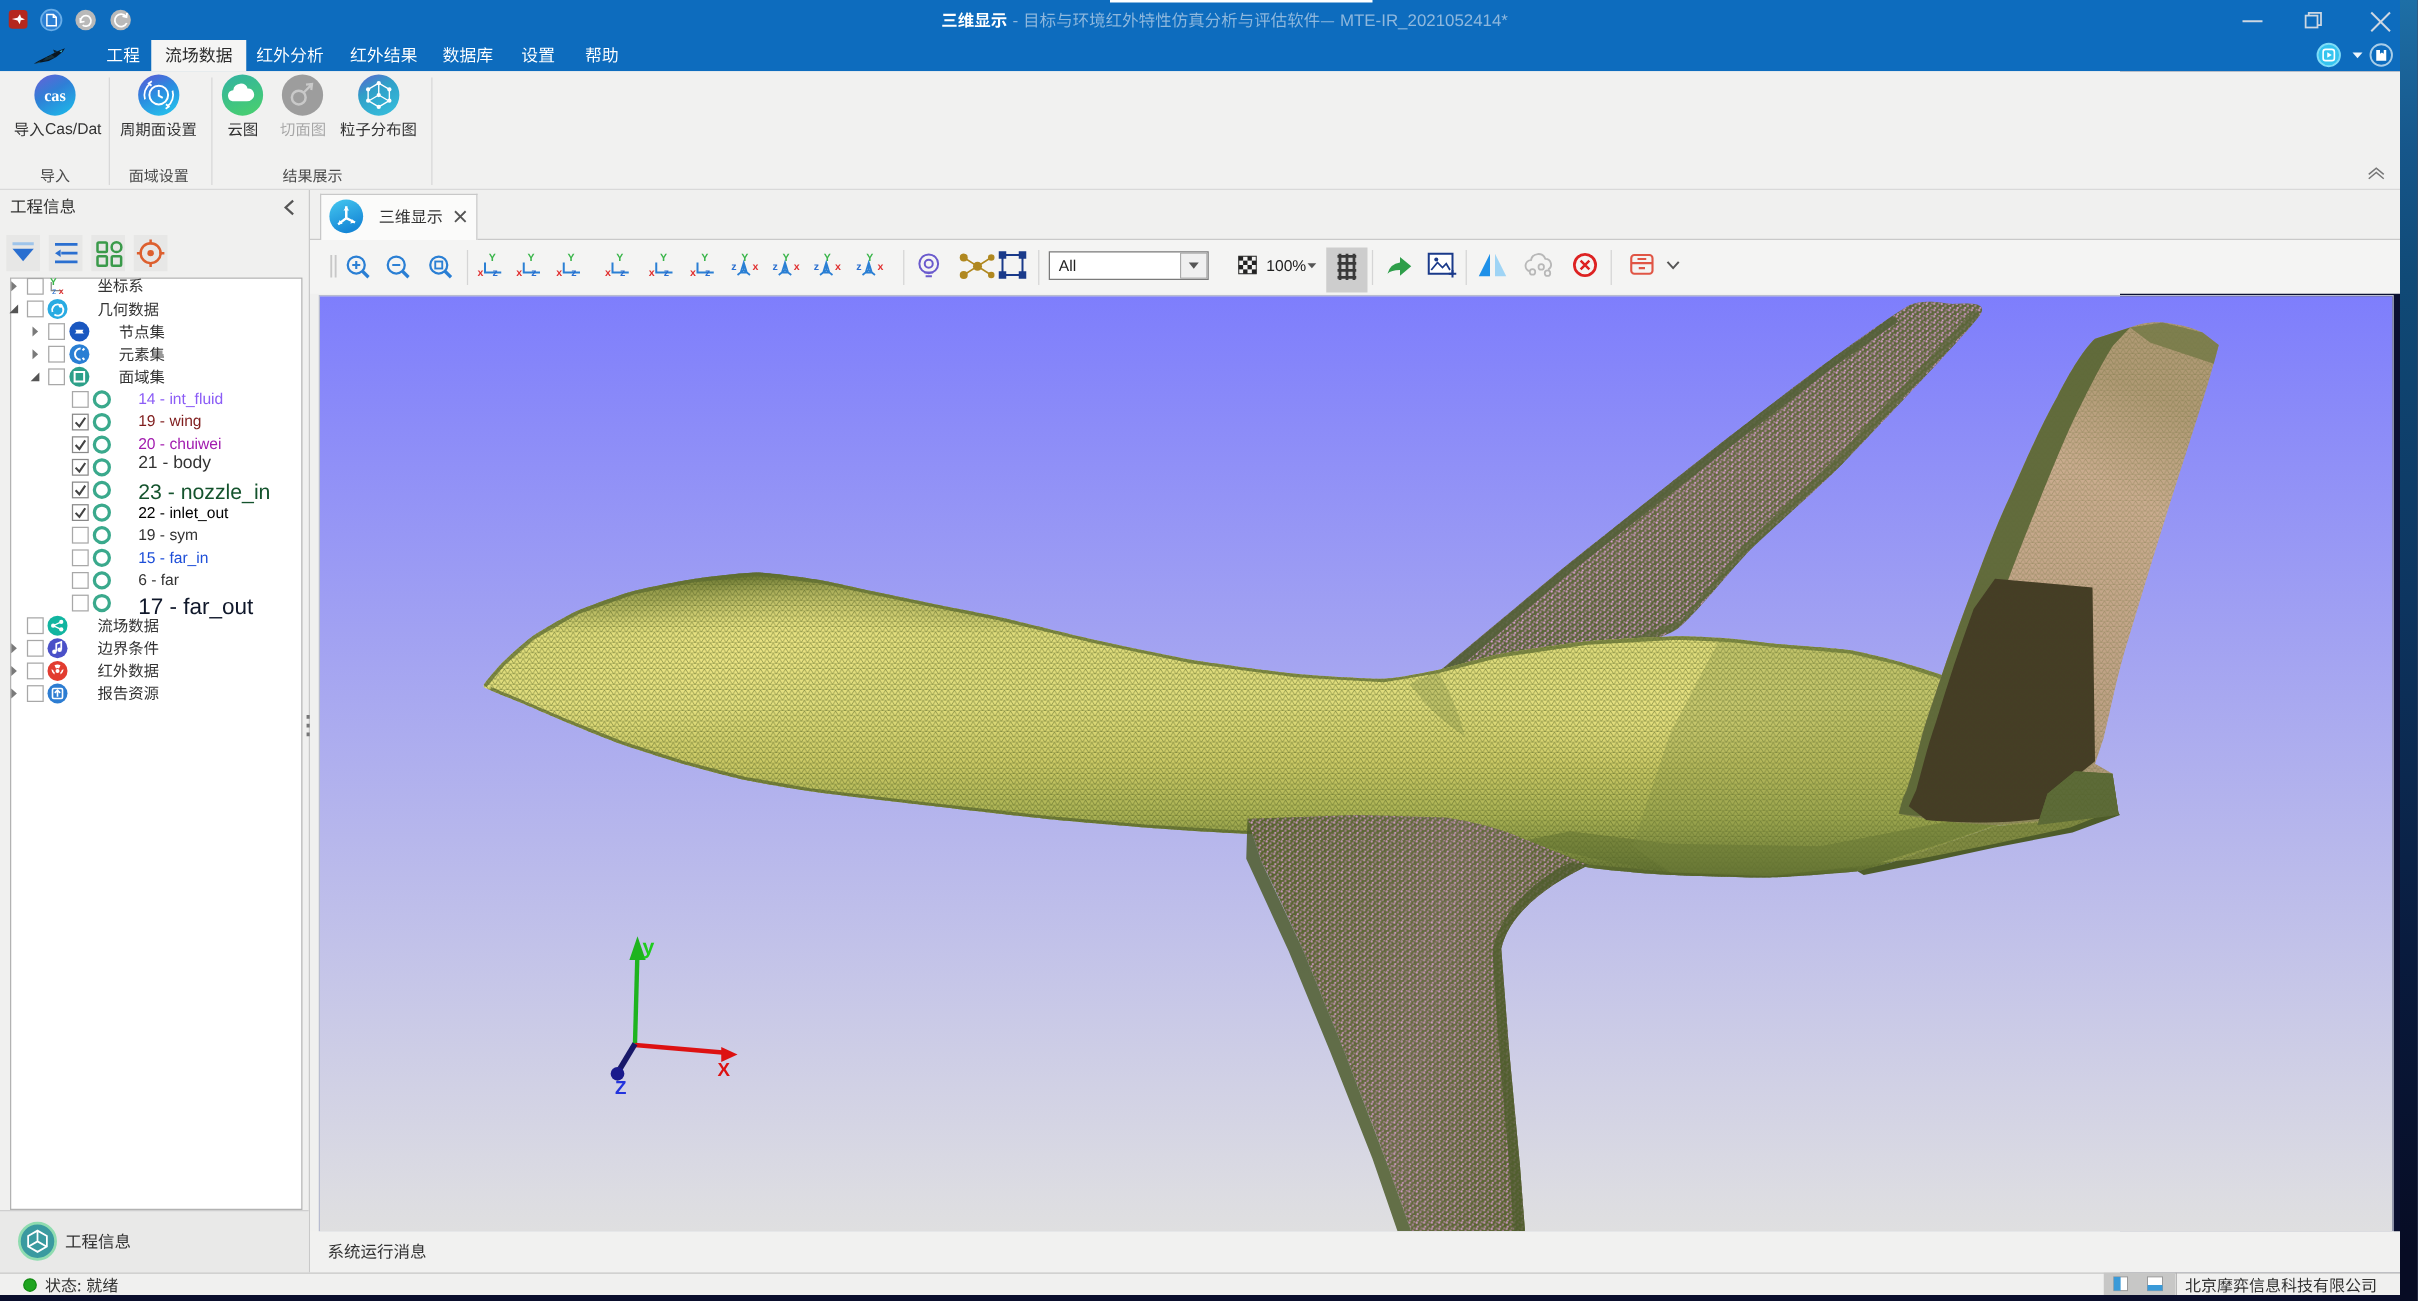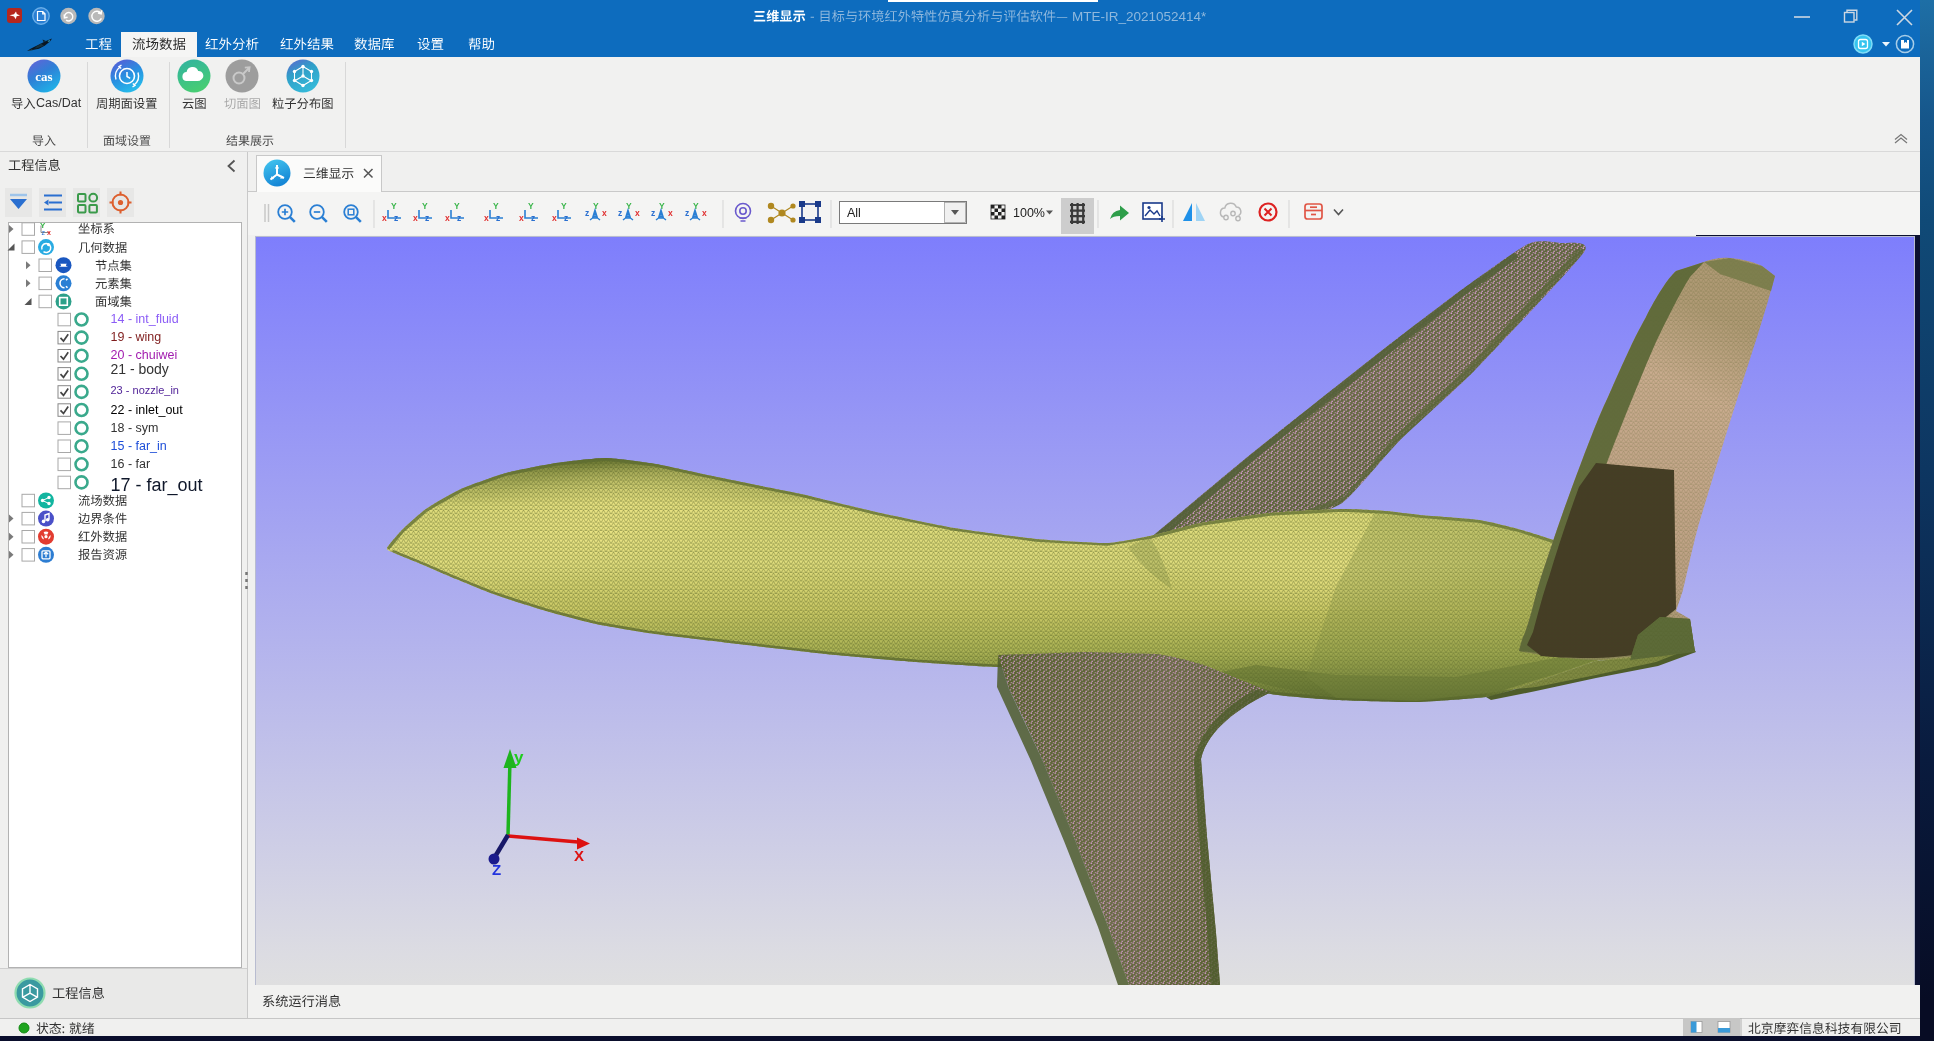--- a/index.html
+++ b/index.html
@@ -289,25 +289,25 @@
 <svg style="position:absolute;left:94.5px;top:287.7px;overflow:visible" width="2" height="2">
         <path d="M7.2 -5.4H8.1V-0.6Q8.1 -0.3 8.2 -0.2Q8.3 -0.1 8.7 -0.1Q8.8 -0.1 9 -0.1Q9.2 -0.1 9.5 -0.1Q9.7 -0.1 9.9 -0.1Q10.2 -0.1 10.3 -0.1Q10.5 -0.1 10.7 -0.3Q10.8 -0.4 10.8 -0.9Q10.9 -1.4 10.9 -2.3Q11 -2.3 11.2 -2.2Q11.3 -2.1 11.5 -2Q11.7 -2 11.8 -1.9Q11.7 -0.9 11.6 -0.3Q11.5 0.3 11.2 0.5Q10.9 0.8 10.4 0.8Q10.3 0.8 10 0.8Q9.8 0.8 9.5 0.8Q9.2 0.8 8.9 0.8Q8.7 0.8 8.6 0.8Q8 0.8 7.7 0.6Q7.4 0.5 7.3 0.2Q7.2 -0.1 7.2 -0.6ZM0.7 -5.9H11.6V-5H0.7ZM1.8 -9.4H10.5V-8.5H1.8ZM3.9 -5.2H4.9Q4.8 -4.2 4.6 -3.3Q4.4 -2.3 4 -1.6Q3.7 -0.8 3 -0.1Q2.3 0.5 1.2 0.9Q1.1 0.8 0.9 0.6Q0.8 0.4 0.6 0.2Q1.6 -0.1 2.2 -0.7Q2.8 -1.3 3.2 -2Q3.5 -2.7 3.7 -3.5Q3.8 -4.3 3.9 -5.2Z M20.6 -3.4 21.3 -3.9Q21.7 -3.6 22.1 -3.3Q22.6 -2.9 23 -2.6Q23.4 -2.3 23.7 -2L23 -1.5Q22.7 -1.7 22.3 -2.1Q21.9 -2.5 21.5 -2.8Q21 -3.2 20.6 -3.4ZM20.1 -1.1 20.8 -1.6Q21.3 -1.3 21.9 -1Q22.5 -0.7 23 -0.4Q23.5 -0 23.8 0.2L23.1 0.8Q22.8 0.5 22.3 0.2Q21.8 -0.1 21.2 -0.5Q20.7 -0.8 20.1 -1.1ZM15.9 -1.6 16.8 -1.2Q16.3 -0.8 15.8 -0.5Q15.3 -0.1 14.7 0.2Q14.1 0.6 13.6 0.8Q13.5 0.7 13.4 0.6Q13.2 0.5 13.1 0.4Q13 0.3 12.9 0.2Q13.7 -0.1 14.5 -0.6Q15.4 -1.1 15.9 -1.6ZM18 -10.3H18.9V-6H18ZM13.6 -9.4H23.4V-8.7H13.6ZM14.3 -7.9H22.7V-7.2H14.3ZM13 -6.4H24V-5.7H13ZM13.7 -1.7Q13.7 -1.7 13.7 -1.9Q13.6 -2 13.6 -2.2Q13.5 -2.3 13.5 -2.5Q13.8 -2.5 14.2 -2.6Q14.6 -2.7 15.2 -2.9Q15.4 -3 15.9 -3.2Q16.3 -3.3 16.9 -3.6Q17.5 -3.8 18.2 -4.1Q18.8 -4.4 19.5 -4.7Q20.2 -5 20.8 -5.4L21.4 -4.8Q19.7 -3.8 17.9 -3.2Q16.1 -2.5 14.3 -2V-2Q14.3 -2 14.2 -2Q14.1 -1.9 14 -1.9Q13.9 -1.8 13.8 -1.8Q13.7 -1.7 13.7 -1.7ZM13.7 -1.7 13.7 -2.2 14.3 -2.5 22.2 -2.9Q22.3 -2.8 22.3 -2.6Q22.3 -2.4 22.4 -2.3Q20.5 -2.2 19.2 -2.1Q17.8 -2 16.9 -1.9Q16 -1.9 15.4 -1.9Q14.8 -1.8 14.5 -1.8Q14.2 -1.8 14 -1.7Q13.8 -1.7 13.7 -1.7ZM14.7 -3.6Q14.7 -3.7 14.6 -3.8Q14.6 -4 14.5 -4.2Q14.5 -4.3 14.4 -4.4Q14.6 -4.4 14.8 -4.5Q15 -4.6 15.3 -4.6Q15.5 -4.7 15.9 -4.9Q16.3 -5.1 16.8 -5.4Q17.3 -5.7 17.7 -6L18.4 -5.5Q17.6 -5 16.8 -4.6Q16 -4.3 15.2 -4V-4Q15.2 -4 15.1 -4Q15.1 -3.9 14.9 -3.9Q14.8 -3.8 14.8 -3.7Q14.7 -3.7 14.7 -3.6ZM14.7 -3.6 14.7 -4.1 15.1 -4.4 19.6 -4.6Q19.5 -4.5 19.5 -4.3Q19.4 -4.1 19.4 -4Q18.2 -3.9 17.4 -3.9Q16.6 -3.8 16.1 -3.8Q15.6 -3.8 15.3 -3.7Q15 -3.7 14.9 -3.7Q14.8 -3.7 14.7 -3.6ZM18.2 -2.5H19.1V-0.1Q19.1 0.3 19 0.5Q18.9 0.7 18.6 0.8Q18.3 0.9 17.8 0.9Q17.4 0.9 16.7 0.9Q16.6 0.7 16.5 0.5Q16.4 0.3 16.3 0.1Q16.7 0.1 17 0.1Q17.4 0.1 17.6 0.1Q17.8 0.1 17.9 0.1Q18.1 0.1 18.1 0Q18.2 0 18.2 -0.1Z M25.3 -2.8H36.2V-2H25.3ZM27.4 -7.5H35V-6.8H27.4ZM27.4 -6H35V-5.3H27.4ZM30.6 -8.5H31.5V-4.1H30.6ZM30.3 -3.6H31.2V1H30.3ZM30.1 -2.5 30.8 -2.2Q30.3 -1.7 29.7 -1.2Q29.1 -0.8 28.4 -0.4Q27.7 0 27 0.3Q26.2 0.6 25.6 0.8Q25.5 0.7 25.3 0.4Q25.1 0.2 25 0.1Q25.6 -0.1 26.4 -0.4Q27.1 -0.6 27.8 -1Q28.5 -1.3 29.1 -1.7Q29.6 -2.1 30.1 -2.5ZM31.4 -2.5Q31.8 -2.1 32.4 -1.7Q33 -1.4 33.7 -1Q34.4 -0.7 35.1 -0.4Q35.8 -0.2 36.5 -0Q36.4 0.1 36.3 0.2Q36.2 0.4 36.1 0.5Q36 0.6 35.9 0.8Q35.2 0.6 34.5 0.3Q33.8 -0 33.1 -0.4Q32.4 -0.8 31.7 -1.2Q31.1 -1.7 30.7 -2.2ZM27.9 -10.4 28.8 -10.2Q28.3 -9.2 27.5 -8.2Q26.7 -7.1 25.6 -6.3Q25.6 -6.4 25.4 -6.5Q25.3 -6.6 25.2 -6.7Q25.1 -6.8 25 -6.9Q25.6 -7.4 26.2 -8Q26.8 -8.6 27.2 -9.2Q27.6 -9.8 27.9 -10.4ZM30.3 -10.1 31.2 -10.4Q31.4 -10 31.6 -9.6Q31.8 -9.2 31.9 -8.9L31.1 -8.6Q31 -8.9 30.8 -9.3Q30.6 -9.8 30.3 -10.1ZM27 -4.5H35.9V-3.7H27ZM27.6 -9H35.5V-8.3H27.6V-3.3H26.7V-8.5L27.3 -9Z" fill="#333"></path>
       </svg>
 <svg style="position:absolute;left:94.5px;top:305.8px;overflow:visible" width="2" height="2">
         <path d="M4.4 -4.9H7.7V-4.1H4.4ZM4.4 -2.7H7.8V-2H4.4ZM1.8 -0.5H10.5V0.3H1.8ZM1.3 -7.1H11V1H10.1V-6.2H2.2V1H1.3ZM3.9 -6.6H4.8V-0.1H3.9ZM7.4 -6.6H8.2V-0.2H7.4ZM5.5 -9.1 6.6 -8.9Q6.4 -8.2 6.2 -7.6Q6 -6.9 5.8 -6.5L5 -6.7Q5.1 -7 5.2 -7.5Q5.3 -7.9 5.4 -8.3Q5.5 -8.8 5.5 -9.1ZM0.7 -9.5H11.6V-8.6H0.7Z M12.8 -7.3H16.1V-6.5H12.8ZM14.1 -10.2H15V-1.9H14.1ZM12.7 -1.6Q13.4 -1.9 14.3 -2.3Q15.2 -2.7 16.1 -3.2L16.4 -2.3Q15.5 -1.9 14.7 -1.5Q13.8 -1 13.1 -0.7ZM16.3 -8.5H24V-7.7H16.3ZM15.9 -1.3Q16.5 -1.4 17.2 -1.6Q17.9 -1.7 18.7 -2Q19.5 -2.2 20.3 -2.4L20.4 -1.6Q19.3 -1.3 18.2 -1Q17 -0.6 16.1 -0.4ZM20.4 -10.3H21.3Q21.3 -8.9 21.4 -7.5Q21.4 -6.2 21.5 -5Q21.6 -3.9 21.8 -2.9Q21.9 -2 22.1 -1.3Q22.3 -0.6 22.6 -0.3Q22.8 0.1 23.1 0.1Q23.2 0.1 23.3 -0.3Q23.4 -0.7 23.5 -1.7Q23.6 -1.5 23.8 -1.4Q24 -1.3 24.1 -1.2Q24.1 -0.4 23.9 0.1Q23.8 0.6 23.6 0.8Q23.3 1 22.9 1Q22.5 1 22.1 0.6Q21.7 0.1 21.4 -0.6Q21.2 -1.4 21 -2.4Q20.8 -3.5 20.7 -4.7Q20.6 -6 20.5 -7.4Q20.5 -8.8 20.4 -10.3ZM21.8 -9.8 22.3 -10.3Q22.8 -10 23.2 -9.7Q23.6 -9.3 23.9 -9L23.3 -8.5Q23.1 -8.8 22.6 -9.2Q22.2 -9.5 21.8 -9.8ZM22.9 -6.5 23.7 -6.3Q23.1 -3.9 22 -2.1Q20.8 -0.3 19.2 0.9Q19.1 0.8 19 0.7Q18.9 0.6 18.7 0.4Q18.6 0.3 18.5 0.3Q20.2 -0.8 21.3 -2.5Q22.3 -4.2 22.9 -6.5ZM17.4 -5.8V-3.7H19V-5.8ZM16.7 -6.5H19.8V-2.9H16.7Z M25.3 -2.8H36.2V-2H25.3ZM27.4 -7.5H35V-6.8H27.4ZM27.4 -6H35V-5.3H27.4ZM30.6 -8.5H31.5V-4.1H30.6ZM30.3 -3.6H31.2V1H30.3ZM30.1 -2.5 30.8 -2.2Q30.3 -1.7 29.7 -1.2Q29.1 -0.8 28.4 -0.4Q27.7 0 27 0.3Q26.2 0.6 25.6 0.8Q25.5 0.7 25.3 0.4Q25.1 0.2 25 0.1Q25.6 -0.1 26.4 -0.4Q27.1 -0.6 27.8 -1Q28.5 -1.3 29.1 -1.7Q29.6 -2.1 30.1 -2.5ZM31.4 -2.5Q31.8 -2.1 32.4 -1.7Q33 -1.4 33.7 -1Q34.4 -0.7 35.1 -0.4Q35.8 -0.2 36.5 -0Q36.4 0.1 36.3 0.2Q36.2 0.4 36.1 0.5Q36 0.6 35.9 0.8Q35.2 0.6 34.5 0.3Q33.8 -0 33.1 -0.4Q32.4 -0.8 31.7 -1.2Q31.1 -1.7 30.7 -2.2ZM27.9 -10.4 28.8 -10.2Q28.3 -9.2 27.5 -8.2Q26.7 -7.1 25.6 -6.3Q25.6 -6.4 25.4 -6.5Q25.3 -6.6 25.2 -6.7Q25.1 -6.8 25 -6.9Q25.6 -7.4 26.2 -8Q26.8 -8.6 27.2 -9.2Q27.6 -9.8 27.9 -10.4ZM30.3 -10.1 31.2 -10.4Q31.4 -10 31.6 -9.6Q31.8 -9.2 31.9 -8.9L31.1 -8.6Q31 -8.9 30.8 -9.3Q30.6 -9.8 30.3 -10.1ZM27 -4.5H35.9V-3.7H27ZM27.6 -9H35.5V-8.3H27.6V-3.3H26.7V-8.5L27.3 -9Z" fill="#333"></path>
       </svg>
 <div class="abs" style="left:110.5px;top:312.0px;font-size:12.5px;color:#8b5cf6">14 - int_fluid</div>
 <div class="abs" style="left:110.5px;top:330.1px;font-size:12.5px;color:#7f1d1d">19 - wing</div>
 <div class="abs" style="left:110.5px;top:348.2px;font-size:12.5px;color:#a21caf">20 - chuiwei</div>
 <div class="abs" style="left:110.5px;top:361px;font-size:14px;color:#333">21 - body</div>
-<div class="abs" style="left:110.5px;top:384.4px;font-size:11px;color:#4c1d95">23 - nozzle_in</div>
+<div class="abs" style="left:110.5px;top:384.4px;font-size:17px;color:#14532d">23 - nozzle_in</div>
 <div class="abs" style="left:110.5px;top:402.5px;font-size:12.5px;color:#000000">22 - inlet_out</div>
-<div class="abs" style="left:110.5px;top:420.6px;font-size:12.5px;color:#333">18 - sym</div>
+<div class="abs" style="left:110.5px;top:420.6px;font-size:12.5px;color:#333">19 - sym</div>
 <div class="abs" style="left:110.5px;top:438.7px;font-size:12.5px;color:#1d4ed8">15 - far_in</div>
-<div class="abs" style="left:110.5px;top:456.8px;font-size:12.5px;color:#333">16 - far</div>
+<div class="abs" style="left:110.5px;top:456.8px;font-size:12.5px;color:#333">6 - far</div>
 <div class="abs" style="left:110.5px;top:474.9px;font-size:18px;color:#0f172a">17 - far_out</div>
 <svg style="position:absolute;left:78.0px;top:504.9px;overflow:visible" width="2" height="2">
         <path d="M3.9 -8.7H11.6V-7.9H3.9ZM7.1 -4.4H7.9V0.5H7.1ZM4.9 -4.5H5.8V-3.2Q5.8 -2.7 5.7 -2.1Q5.6 -1.6 5.5 -1Q5.3 -0.5 4.9 0Q4.5 0.5 3.9 0.9Q3.8 0.8 3.7 0.7Q3.6 0.6 3.5 0.5Q3.4 0.4 3.2 0.3Q4 -0.2 4.4 -0.8Q4.7 -1.4 4.8 -2Q4.9 -2.6 4.9 -3.2ZM8.8 -7.3 9.5 -7.7Q9.9 -7.3 10.3 -6.8Q10.7 -6.3 11.1 -5.9Q11.4 -5.4 11.6 -5L10.9 -4.5Q10.7 -4.9 10.3 -5.4Q10 -5.9 9.6 -6.4Q9.2 -6.9 8.8 -7.3ZM9.3 -4.5H10.1V-0.5Q10.1 -0.3 10.2 -0.2Q10.2 -0.1 10.2 -0Q10.2 0 10.3 0Q10.4 0 10.4 0Q10.5 0 10.6 0Q10.7 0 10.8 0Q10.8 0 10.9 0Q11 0 11 -0Q11.1 -0.1 11.2 -0.4Q11.2 -0.5 11.2 -0.8Q11.2 -1.2 11.2 -1.6Q11.3 -1.5 11.5 -1.4Q11.7 -1.3 11.9 -1.3Q11.8 -0.8 11.8 -0.4Q11.8 -0 11.7 0.2Q11.6 0.5 11.4 0.6Q11.3 0.7 11.1 0.7Q11 0.8 10.8 0.8Q10.7 0.8 10.5 0.8Q10.3 0.8 10.2 0.8Q10 0.8 9.8 0.7Q9.7 0.7 9.5 0.6Q9.4 0.4 9.3 0.2Q9.3 0 9.3 -0.5ZM4.3 -4.9Q4.3 -5 4.2 -5.2Q4.2 -5.4 4.1 -5.5Q4.1 -5.7 4.1 -5.8Q4.2 -5.8 4.5 -5.9Q4.7 -6 4.9 -6.1Q5 -6.2 5.2 -6.5Q5.5 -6.9 5.8 -7.2Q6.1 -7.6 6.4 -7.9Q6.6 -8.3 6.8 -8.5H7.8Q7.6 -8.2 7.3 -7.8Q7 -7.4 6.6 -6.9Q6.3 -6.5 6 -6.1Q5.7 -5.7 5.4 -5.5Q5.4 -5.5 5.3 -5.4Q5.2 -5.4 5 -5.4Q4.9 -5.3 4.7 -5.2Q4.5 -5.1 4.4 -5.1Q4.3 -5 4.3 -4.9ZM4.3 -4.9 4.3 -5.6 4.9 -5.9 10.4 -6.2Q10.5 -6 10.5 -5.8Q10.6 -5.6 10.6 -5.5Q9 -5.4 7.9 -5.3Q6.9 -5.2 6.2 -5.1Q5.5 -5.1 5.1 -5.1Q4.8 -5 4.6 -5Q4.4 -4.9 4.3 -4.9ZM6.9 -10.1 7.7 -10.3Q7.9 -9.9 8.1 -9.4Q8.3 -8.9 8.4 -8.5L7.5 -8.3Q7.5 -8.6 7.3 -9.2Q7.1 -9.7 6.9 -10.1ZM1 -9.5 1.6 -10.2Q2 -10 2.4 -9.7Q2.8 -9.4 3.1 -9.2Q3.5 -8.9 3.7 -8.7L3.1 -7.9Q2.9 -8.2 2.6 -8.5Q2.2 -8.7 1.8 -9Q1.4 -9.3 1 -9.5ZM0.5 -6.1 1 -6.8Q1.4 -6.7 1.8 -6.4Q2.2 -6.2 2.6 -6Q3 -5.7 3.2 -5.5L2.7 -4.8Q2.5 -5 2.1 -5.2Q1.7 -5.5 1.3 -5.7Q0.9 -6 0.5 -6.1ZM0.8 0.2Q1.1 -0.3 1.5 -0.9Q2 -1.6 2.4 -2.3Q2.8 -3.1 3.1 -3.8L3.8 -3.2Q3.5 -2.5 3.1 -1.8Q2.7 -1.1 2.3 -0.4Q1.9 0.2 1.6 0.8Z M12.9 -7.3H16.7V-6.5H12.9ZM14.4 -10.2H15.3V-1.9H14.4ZM12.7 -1.6Q13.2 -1.7 13.9 -2Q14.5 -2.2 15.2 -2.5Q15.9 -2.7 16.6 -3L16.8 -2.1Q15.8 -1.7 14.8 -1.4Q13.8 -1 13.1 -0.7ZM16.9 -9.8H22.1V-8.9H16.9ZM22.9 -6.4H23.9Q23.9 -6.4 23.9 -6.3Q23.8 -6.2 23.8 -6.1Q23.8 -6 23.8 -5.9Q23.7 -4.3 23.6 -3.2Q23.5 -2 23.4 -1.3Q23.3 -0.6 23.2 -0.2Q23.1 0.2 22.9 0.4Q22.7 0.7 22.5 0.8Q22.3 0.8 22.1 0.9Q21.8 0.9 21.5 0.9Q21.1 0.9 20.7 0.9Q20.7 0.7 20.7 0.4Q20.6 0.2 20.5 0Q20.9 0 21.2 0Q21.5 0 21.7 0Q21.8 0.1 21.9 0Q22 -0 22.1 -0.1Q22.3 -0.3 22.4 -0.9Q22.6 -1.6 22.7 -2.8Q22.8 -4.1 22.9 -6.2ZM17.4 -5.3Q17.3 -5.4 17.3 -5.6Q17.2 -5.8 17.1 -5.9Q17 -6.1 17 -6.2Q17.2 -6.2 17.5 -6.4Q17.8 -6.6 18.2 -6.8Q18.4 -6.9 18.8 -7.2Q19.2 -7.5 19.6 -7.8Q20.1 -8.2 20.6 -8.7Q21.2 -9.1 21.6 -9.6V-9.7L22.1 -9.8L22.7 -9.3Q21.5 -8.2 20.3 -7.3Q19.1 -6.4 18 -5.8V-5.8Q18 -5.8 17.9 -5.7Q17.8 -5.7 17.7 -5.6Q17.6 -5.6 17.5 -5.5Q17.4 -5.4 17.4 -5.3ZM17.4 -5.3V-6.1L17.9 -6.4H23.3L23.3 -5.5H18.4Q18 -5.5 17.7 -5.4Q17.4 -5.4 17.4 -5.3ZM21.3 -5.9 22.1 -5.7Q21.5 -3.5 20.4 -1.8Q19.3 -0.1 17.7 1Q17.6 0.9 17.5 0.8Q17.3 0.7 17.2 0.6Q17.1 0.5 17 0.4Q18.6 -0.5 19.7 -2.2Q20.8 -3.8 21.3 -5.9ZM19.4 -5.9 20.2 -5.7Q19.8 -4.4 19.1 -3.4Q18.4 -2.4 17.4 -1.7Q17.4 -1.8 17.2 -1.9Q17.1 -2 17 -2.1Q16.8 -2.2 16.7 -2.3Q17.7 -2.9 18.4 -3.8Q19.1 -4.7 19.4 -5.9Z M25.5 -4H30.2V-3.2H25.5ZM25.2 -8H31.1V-7.3H25.2ZM30 -10.1 30.8 -9.8Q30.6 -9.3 30.3 -8.9Q30 -8.5 29.7 -8.2L29.1 -8.5Q29.3 -8.7 29.5 -9Q29.6 -9.3 29.8 -9.6Q29.9 -9.9 30 -10.1ZM27.8 -10.3H28.6V-5H27.8ZM25.7 -9.8 26.4 -10Q26.6 -9.7 26.8 -9.2Q27.1 -8.8 27.1 -8.4L26.4 -8.1Q26.4 -8.5 26.1 -8.9Q25.9 -9.4 25.7 -9.8ZM27.8 -7.7 28.4 -7.4Q28.1 -6.9 27.6 -6.3Q27.2 -5.8 26.6 -5.4Q26.1 -4.9 25.6 -4.6Q25.5 -4.8 25.4 -5Q25.2 -5.2 25.1 -5.4Q25.6 -5.6 26.1 -6Q26.6 -6.3 27.1 -6.8Q27.5 -7.3 27.8 -7.7ZM28.5 -7.5Q28.7 -7.4 29 -7.2Q29.3 -7 29.7 -6.7Q30 -6.5 30.4 -6.3Q30.7 -6.1 30.8 -6L30.3 -5.4Q30.1 -5.5 29.8 -5.7Q29.5 -6 29.2 -6.2Q28.8 -6.5 28.5 -6.7Q28.2 -6.9 28 -7.1ZM32.1 -7.9H36.3V-7.1H32.1ZM32.3 -10.2 33.2 -10.1Q33 -8.9 32.7 -7.8Q32.5 -6.7 32.1 -5.8Q31.7 -4.9 31.2 -4.1Q31.2 -4.2 31 -4.3Q30.9 -4.4 30.8 -4.5Q30.6 -4.6 30.5 -4.7Q31 -5.4 31.3 -6.2Q31.7 -7.1 31.9 -8.1Q32.2 -9.2 32.3 -10.2ZM34.6 -7.5 35.5 -7.4Q35.2 -5.3 34.6 -3.7Q34.1 -2.1 33.1 -0.9Q32.2 0.2 30.7 1Q30.6 0.9 30.5 0.8Q30.4 0.6 30.3 0.5Q30.2 0.4 30.1 0.3Q31.6 -0.4 32.5 -1.5Q33.4 -2.5 33.9 -4Q34.4 -5.5 34.6 -7.5ZM32.6 -7.2Q32.8 -5.5 33.4 -4.1Q33.9 -2.6 34.6 -1.5Q35.4 -0.5 36.6 0.1Q36.4 0.3 36.2 0.5Q36 0.7 35.9 0.9Q34.8 0.2 34 -1Q33.2 -2.2 32.6 -3.7Q32.1 -5.3 31.8 -7ZM26 -1.9 26.5 -2.4Q27.2 -2.2 27.9 -1.9Q28.6 -1.5 29.2 -1.2Q29.8 -0.8 30.3 -0.5L29.7 0.1Q29.3 -0.2 28.6 -0.6Q28 -1 27.3 -1.3Q26.6 -1.6 26 -1.9ZM29.9 -4H30L30.2 -4L30.7 -3.8Q30.3 -2.5 29.5 -1.5Q28.8 -0.6 27.8 -0Q26.7 0.6 25.5 0.9Q25.5 0.7 25.4 0.5Q25.2 0.3 25.1 0.2Q26.2 -0.1 27.2 -0.6Q28.1 -1.1 28.8 -1.9Q29.5 -2.7 29.9 -3.8ZM26 -1.9Q26.2 -2.3 26.5 -2.8Q26.8 -3.2 27 -3.8Q27.3 -4.3 27.5 -4.8L28.3 -4.6Q28.1 -4.1 27.8 -3.6Q27.6 -3.1 27.3 -2.6Q27 -2.1 26.8 -1.7Z M42.2 -9.8H48.3V-6.6H42.2V-7.4H47.4V-9H42.2ZM41.8 -9.8H42.7V-6.1Q42.7 -5.3 42.6 -4.4Q42.6 -3.5 42.4 -2.5Q42.2 -1.6 41.9 -0.7Q41.6 0.2 41.1 1Q41 0.9 40.9 0.8Q40.8 0.7 40.6 0.6Q40.5 0.5 40.4 0.5Q40.8 -0.3 41.1 -1.1Q41.4 -1.9 41.5 -2.8Q41.7 -3.7 41.7 -4.5Q41.8 -5.4 41.8 -6.1ZM42.3 -5.3H48.7V-4.5H42.3ZM43.2 -0.3H47.8V0.5H43.2ZM45.1 -6.7H45.9V-2.6H45.1ZM42.9 -2.9H48.3V0.9H47.5V-2.1H43.7V1H42.9ZM37.3 -3.8Q38 -4 39 -4.3Q40 -4.6 41.1 -5L41.2 -4.1Q40.3 -3.8 39.3 -3.5Q38.3 -3.1 37.5 -2.9ZM37.4 -7.8H41.2V-7H37.4ZM39 -10.3H39.8V-0.2Q39.8 0.2 39.7 0.4Q39.6 0.6 39.4 0.7Q39.2 0.8 38.8 0.9Q38.4 0.9 37.8 0.9Q37.8 0.7 37.8 0.5Q37.7 0.2 37.6 0Q38 0.1 38.3 0.1Q38.6 0.1 38.7 0Q38.9 0 38.9 0Q39 -0 39 -0.2Z" fill="#333"></path>
       </svg>
 <svg style="position:absolute;left:78.0px;top:523.0px;overflow:visible" width="2" height="2">
         <path d="M4.2 -8.1H10.8V-7.2H4.2ZM10.4 -8.1H11.3Q11.3 -8.1 11.3 -8Q11.3 -8 11.3 -7.9Q11.3 -7.7 11.3 -7.7Q11.3 -6.1 11.2 -5Q11.1 -3.9 11 -3.2Q10.9 -2.5 10.8 -2.1Q10.7 -1.7 10.6 -1.5Q10.4 -1.3 10.1 -1.2Q9.9 -1.1 9.6 -1.1Q9.3 -1 8.8 -1Q8.4 -1 7.9 -1.1Q7.8 -1.3 7.8 -1.5Q7.7 -1.8 7.5 -2Q8.1 -2 8.6 -2Q9 -2 9.2 -2Q9.4 -1.9 9.5 -2Q9.6 -2 9.7 -2.1Q9.9 -2.2 10 -2.6Q10 -3 10.1 -3.7Q10.2 -4.4 10.3 -5.4Q10.3 -6.5 10.4 -8ZM6.8 -10.1H7.8Q7.7 -8.7 7.6 -7.3Q7.5 -6 7.2 -4.8Q6.9 -3.7 6.3 -2.7Q5.6 -1.7 4.5 -1Q4.4 -1.2 4.2 -1.4Q4 -1.6 3.8 -1.7Q4.9 -2.3 5.5 -3.2Q6.1 -4.1 6.3 -5.2Q6.6 -6.3 6.7 -7.5Q6.8 -8.8 6.8 -10.1ZM3.1 -6.2V-0.9H2.1V-5.3H0.5V-6.2ZM1 -9.6 1.7 -10.1Q2.1 -9.8 2.4 -9.5Q2.8 -9.1 3.1 -8.8Q3.5 -8.4 3.7 -8.1L2.9 -7.5Q2.7 -7.8 2.4 -8.2Q2.1 -8.6 1.7 -8.9Q1.4 -9.3 1 -9.6ZM2.6 -1.5Q2.9 -1.5 3.2 -1.3Q3.5 -1 4 -0.7Q4.6 -0.3 5.4 -0.2Q6.2 -0.1 7.3 -0.1Q7.9 -0.1 8.5 -0.1Q9.1 -0.1 9.8 -0.1Q10.4 -0.2 10.9 -0.2Q11.5 -0.3 12 -0.3Q11.9 -0.2 11.9 -0Q11.8 0.2 11.7 0.4Q11.7 0.6 11.7 0.7Q11.4 0.7 10.8 0.8Q10.3 0.8 9.6 0.8Q9 0.8 8.4 0.8Q7.8 0.8 7.3 0.8Q6.1 0.8 5.3 0.7Q4.4 0.6 3.8 0.1Q3.4 -0.1 3.1 -0.4Q2.8 -0.6 2.6 -0.6Q2.4 -0.6 2.1 -0.4Q1.9 -0.2 1.6 0.2Q1.3 0.6 1 1L0.3 0.1Q0.9 -0.6 1.5 -1.1Q2.1 -1.5 2.6 -1.5Z M15.1 -7.1V-5.8H21.7V-7.1ZM15.1 -9.2V-7.8H21.7V-9.2ZM14.2 -9.9H22.7V-5H14.2ZM19.8 -5.5Q20.2 -4.9 20.9 -4.4Q21.6 -3.9 22.4 -3.5Q23.3 -3.1 24.1 -2.9Q24 -2.8 23.9 -2.6Q23.8 -2.5 23.7 -2.3Q23.6 -2.2 23.5 -2.1Q22.6 -2.4 21.8 -2.8Q20.9 -3.3 20.2 -3.9Q19.5 -4.5 19 -5.2ZM17.1 -5.5 18 -5.2Q17.5 -4.5 16.7 -3.9Q16 -3.3 15.2 -2.8Q14.3 -2.3 13.5 -2Q13.4 -2.2 13.3 -2.3Q13.2 -2.4 13.1 -2.6Q13 -2.7 12.9 -2.8Q13.7 -3 14.5 -3.4Q15.3 -3.9 16 -4.4Q16.7 -4.9 17.1 -5.5ZM16.1 -3.3H17.1V-2.6Q17.1 -2.1 17 -1.7Q16.9 -1.2 16.6 -0.7Q16.3 -0.2 15.8 0.2Q15.3 0.7 14.4 1.1Q14.3 0.9 14.2 0.8Q14.1 0.7 14 0.5Q13.8 0.4 13.8 0.3Q14.6 0 15 -0.4Q15.5 -0.7 15.8 -1.1Q16 -1.5 16.1 -1.9Q16.1 -2.3 16.1 -2.6ZM18 -9.5H18.9V-5.4H18ZM20 -3.3H21V1H20Z M28.5 -9.2H33.4V-8.4H28.5ZM33.2 -9.2H33.4L33.6 -9.2L34.2 -8.9Q33.6 -7.8 32.7 -7Q31.7 -6.2 30.6 -5.6Q29.4 -5.1 28.1 -4.7Q26.8 -4.3 25.5 -4.1Q25.4 -4.3 25.3 -4.5Q25.2 -4.7 25 -4.9Q26.3 -5.1 27.5 -5.4Q28.8 -5.8 29.9 -6.3Q31 -6.8 31.9 -7.5Q32.7 -8.2 33.2 -9.1ZM29.2 -10.4 30.3 -10.2Q29.6 -9.1 28.6 -8.2Q27.6 -7.2 26.2 -6.4Q26.1 -6.5 26 -6.6Q25.9 -6.8 25.7 -6.9Q25.6 -7 25.5 -7.1Q26.4 -7.5 27.1 -8.1Q27.9 -8.6 28.4 -9.2Q28.9 -9.8 29.2 -10.4ZM28.6 -8.7Q29.3 -7.7 30.5 -6.9Q31.6 -6.2 33.2 -5.7Q34.7 -5.2 36.5 -5Q36.4 -4.9 36.3 -4.8Q36.1 -4.6 36.1 -4.5Q36 -4.3 35.9 -4.2Q34.1 -4.4 32.6 -5Q31 -5.5 29.8 -6.3Q28.6 -7.2 27.8 -8.3ZM26.4 -3.5H35.1V-2.7H26.4ZM28.3 -2.2 29 -1.9Q28.7 -1.5 28.2 -1Q27.8 -0.6 27.3 -0.1Q26.8 0.3 26.4 0.5Q26.3 0.4 26.2 0.3Q26.1 0.2 26 0.1Q25.9 -0 25.8 -0.1Q26.2 -0.4 26.7 -0.7Q27.1 -1.1 27.6 -1.5Q28 -1.9 28.3 -2.2ZM30.3 -4.8H31.2V-0Q31.2 0.3 31.1 0.5Q31 0.7 30.8 0.8Q30.6 0.9 30.2 0.9Q29.8 0.9 29.3 0.9Q29.2 0.8 29.2 0.5Q29.1 0.3 29 0.1Q29.3 0.1 29.7 0.1Q30 0.1 30.1 0.1Q30.2 0.1 30.2 0.1Q30.3 0.1 30.3 -0ZM32.3 -1.8 33 -2.3Q33.4 -1.9 33.9 -1.5Q34.3 -1.1 34.7 -0.7Q35.1 -0.3 35.4 0L34.7 0.6Q34.4 0.2 34 -0.2Q33.7 -0.6 33.2 -1Q32.8 -1.4 32.3 -1.8Z M44.3 -10.2H45.3V1H44.3ZM42.2 -9.7 43.1 -9.5Q42.9 -8.7 42.7 -7.9Q42.4 -7 42.1 -6.3Q41.8 -5.6 41.5 -5Q41.4 -5.1 41.3 -5.2Q41.1 -5.3 41 -5.4Q40.8 -5.4 40.7 -5.5Q41.1 -6 41.3 -6.7Q41.6 -7.4 41.9 -8.1Q42.1 -8.9 42.2 -9.7ZM42.3 -7.8H48.1V-6.9H42.1ZM40.8 -4.2H48.6V-3.3H40.8ZM40.2 -10.3 41.1 -10Q40.7 -9 40.2 -8Q39.7 -6.9 39.1 -6.1Q38.5 -5.2 37.8 -4.5Q37.8 -4.6 37.7 -4.7Q37.6 -4.9 37.5 -5.1Q37.4 -5.3 37.3 -5.4Q37.9 -6 38.4 -6.8Q38.9 -7.6 39.4 -8.5Q39.9 -9.4 40.2 -10.3ZM39 -7.1 39.8 -8 39.8 -8V1H39Z" fill="#333"></path>
       </svg>
 <svg style="position:absolute;left:78.0px;top:541.1px;overflow:visible" width="2" height="2">
         <path d="M0.8 -2.3Q0.8 -2.4 0.7 -2.5Q0.7 -2.7 0.6 -2.9Q0.6 -3 0.5 -3.2Q0.7 -3.2 1 -3.4Q1.2 -3.6 1.5 -4Q1.7 -4.1 2 -4.5Q2.3 -4.9 2.7 -5.4Q3.1 -5.9 3.5 -6.5Q3.9 -7.1 4.3 -7.7L5.1 -7.2Q4.3 -6 3.4 -4.8Q2.4 -3.7 1.5 -2.8V-2.7Q1.5 -2.7 1.4 -2.7Q1.3 -2.7 1.1 -2.6Q1 -2.5 0.9 -2.4Q0.8 -2.3 0.8 -2.3ZM0.8 -2.3 0.8 -3 1.3 -3.3 4.9 -3.8Q4.9 -3.7 4.9 -3.4Q4.9 -3.2 4.9 -3Q3.7 -2.8 2.9 -2.7Q2.1 -2.6 1.7 -2.5Q1.3 -2.4 1.1 -2.4Q0.9 -2.3 0.8 -2.3ZM0.7 -5.2Q0.7 -5.3 0.6 -5.5Q0.6 -5.7 0.5 -5.8Q0.5 -6 0.4 -6.1Q0.6 -6.2 0.8 -6.4Q0.9 -6.6 1.2 -6.9Q1.3 -7 1.5 -7.4Q1.7 -7.7 2 -8.2Q2.3 -8.7 2.5 -9.2Q2.8 -9.8 3 -10.3L3.9 -10Q3.6 -9.2 3.2 -8.4Q2.7 -7.7 2.3 -7Q1.8 -6.3 1.4 -5.7V-5.7Q1.4 -5.7 1.3 -5.7Q1.2 -5.6 1 -5.5Q0.9 -5.5 0.8 -5.4Q0.7 -5.3 0.7 -5.2ZM0.7 -5.2 0.7 -5.9 1.2 -6.2 3.8 -6.5Q3.8 -6.3 3.8 -6Q3.7 -5.8 3.7 -5.7Q2.8 -5.6 2.3 -5.5Q1.7 -5.4 1.4 -5.4Q1.1 -5.3 1 -5.3Q0.8 -5.3 0.7 -5.2ZM0.5 -0.7Q1 -0.8 1.7 -0.9Q2.4 -1 3.2 -1.2Q4 -1.3 4.8 -1.5L4.9 -0.6Q3.8 -0.4 2.7 -0.1Q1.5 0.1 0.6 0.3ZM5.2 -9.2H11.5V-8.3H5.2ZM5 -0.7H11.8V0.2H5ZM7.9 -8.9H8.9V-0.2H7.9Z M15 -8.5H18.1V-7.6H15ZM19.8 -10.3H20.8V1H19.8ZM14.3 -4.9 14.9 -5.5Q15.3 -5.3 15.7 -5Q16.1 -4.6 16.5 -4.3Q16.9 -4 17.1 -3.8L16.6 -3.1Q16.3 -3.3 15.9 -3.7Q15.6 -4 15.1 -4.3Q14.7 -4.6 14.3 -4.9ZM15.1 -10.3 16.1 -10.2Q15.8 -9 15.4 -7.9Q15.1 -6.8 14.6 -5.9Q14.1 -5 13.6 -4.3Q13.5 -4.4 13.3 -4.5Q13.2 -4.6 13 -4.7Q12.9 -4.8 12.8 -4.9Q13.3 -5.5 13.8 -6.4Q14.3 -7.2 14.6 -8.2Q14.9 -9.3 15.1 -10.3ZM17.8 -8.5H17.9L18.1 -8.5L18.8 -8.3Q18.4 -5.9 17.7 -4.1Q17 -2.3 15.9 -1.1Q14.9 0.2 13.5 0.9Q13.5 0.8 13.3 0.6Q13.2 0.5 13 0.3Q12.9 0.2 12.8 0.1Q14.1 -0.5 15.1 -1.7Q16.1 -2.8 16.8 -4.4Q17.5 -6 17.8 -8.2ZM20.4 -6.1 21.1 -6.6Q21.6 -6.2 22.2 -5.7Q22.8 -5.2 23.3 -4.7Q23.8 -4.2 24.2 -3.8L23.4 -3.2Q23.1 -3.6 22.6 -4.1Q22.1 -4.6 21.5 -5.1Q20.9 -5.6 20.4 -6.1Z M25.5 -4H30.2V-3.2H25.5ZM25.2 -8H31.1V-7.3H25.2ZM30 -10.1 30.8 -9.8Q30.6 -9.3 30.3 -8.9Q30 -8.5 29.7 -8.2L29.1 -8.5Q29.3 -8.7 29.5 -9Q29.6 -9.3 29.8 -9.6Q29.9 -9.9 30 -10.1ZM27.8 -10.3H28.6V-5H27.8ZM25.7 -9.8 26.4 -10Q26.6 -9.7 26.8 -9.2Q27.1 -8.8 27.1 -8.4L26.4 -8.1Q26.4 -8.5 26.1 -8.9Q25.9 -9.4 25.7 -9.8ZM27.8 -7.7 28.4 -7.4Q28.1 -6.9 27.6 -6.3Q27.2 -5.8 26.6 -5.4Q26.1 -4.9 25.6 -4.6Q25.5 -4.8 25.4 -5Q25.2 -5.2 25.1 -5.4Q25.6 -5.6 26.1 -6Q26.6 -6.3 27.1 -6.8Q27.5 -7.3 27.8 -7.7ZM28.5 -7.5Q28.7 -7.4 29 -7.2Q29.3 -7 29.7 -6.7Q30 -6.5 30.4 -6.3Q30.7 -6.1 30.8 -6L30.3 -5.4Q30.1 -5.5 29.8 -5.7Q29.5 -6 29.2 -6.2Q28.8 -6.5 28.5 -6.7Q28.2 -6.9 28 -7.1ZM32.1 -7.9H36.3V-7.1H32.1ZM32.3 -10.2 33.2 -10.1Q33 -8.9 32.7 -7.8Q32.5 -6.7 32.1 -5.8Q31.7 -4.9 31.2 -4.1Q31.2 -4.2 31 -4.3Q30.9 -4.4 30.8 -4.5Q30.6 -4.6 30.5 -4.7Q31 -5.4 31.3 -6.2Q31.7 -7.1 31.9 -8.1Q32.2 -9.2 32.3 -10.2ZM34.6 -7.5 35.5 -7.4Q35.2 -5.3 34.6 -3.7Q34.1 -2.1 33.1 -0.9Q32.2 0.2 30.7 1Q30.6 0.9 30.5 0.8Q30.4 0.6 30.3 0.5Q30.2 0.4 30.1 0.3Q31.6 -0.4 32.5 -1.5Q33.4 -2.5 33.9 -4Q34.4 -5.5 34.6 -7.5ZM32.6 -7.2Q32.8 -5.5 33.4 -4.1Q33.9 -2.6 34.6 -1.5Q35.4 -0.5 36.6 0.1Q36.4 0.3 36.2 0.5Q36 0.7 35.9 0.9Q34.8 0.2 34 -1Q33.2 -2.2 32.6 -3.7Q32.1 -5.3 31.8 -7ZM26 -1.9 26.5 -2.4Q27.2 -2.2 27.9 -1.9Q28.6 -1.5 29.2 -1.2Q29.8 -0.8 30.3 -0.5L29.7 0.1Q29.3 -0.2 28.6 -0.6Q28 -1 27.3 -1.3Q26.6 -1.6 26 -1.9ZM29.9 -4H30L30.2 -4L30.7 -3.8Q30.3 -2.5 29.5 -1.5Q28.8 -0.6 27.8 -0Q26.7 0.6 25.5 0.9Q25.5 0.7 25.4 0.5Q25.2 0.3 25.1 0.2Q26.2 -0.1 27.2 -0.6Q28.1 -1.1 28.8 -1.9Q29.5 -2.7 29.9 -3.8ZM26 -1.9Q26.2 -2.3 26.5 -2.8Q26.8 -3.2 27 -3.8Q27.3 -4.3 27.5 -4.8L28.3 -4.6Q28.1 -4.1 27.8 -3.6Q27.6 -3.1 27.3 -2.6Q27 -2.1 26.8 -1.7Z M42.2 -9.8H48.3V-6.6H42.2V-7.4H47.4V-9H42.2ZM41.8 -9.8H42.7V-6.1Q42.7 -5.3 42.6 -4.4Q42.6 -3.5 42.4 -2.5Q42.2 -1.6 41.9 -0.7Q41.6 0.2 41.1 1Q41 0.9 40.9 0.8Q40.8 0.7 40.6 0.6Q40.5 0.5 40.4 0.5Q40.8 -0.3 41.1 -1.1Q41.4 -1.9 41.5 -2.8Q41.7 -3.7 41.7 -4.5Q41.8 -5.4 41.8 -6.1ZM42.3 -5.3H48.7V-4.5H42.3ZM43.2 -0.3H47.8V0.5H43.2ZM45.1 -6.7H45.9V-2.6H45.1ZM42.9 -2.9H48.3V0.9H47.5V-2.1H43.7V1H42.9ZM37.3 -3.8Q38 -4 39 -4.3Q40 -4.6 41.1 -5L41.2 -4.1Q40.3 -3.8 39.3 -3.5Q38.3 -3.1 37.5 -2.9ZM37.4 -7.8H41.2V-7H37.4ZM39 -10.3H39.8V-0.2Q39.8 0.2 39.7 0.4Q39.6 0.6 39.4 0.7Q39.2 0.8 38.8 0.9Q38.4 0.9 37.8 0.9Q37.8 0.7 37.8 0.5Q37.7 0.2 37.6 0Q38 0.1 38.3 0.1Q38.6 0.1 38.7 0Q38.9 0 38.9 0Q39 -0 39 -0.2Z" fill="#333"></path>
       </svg>

